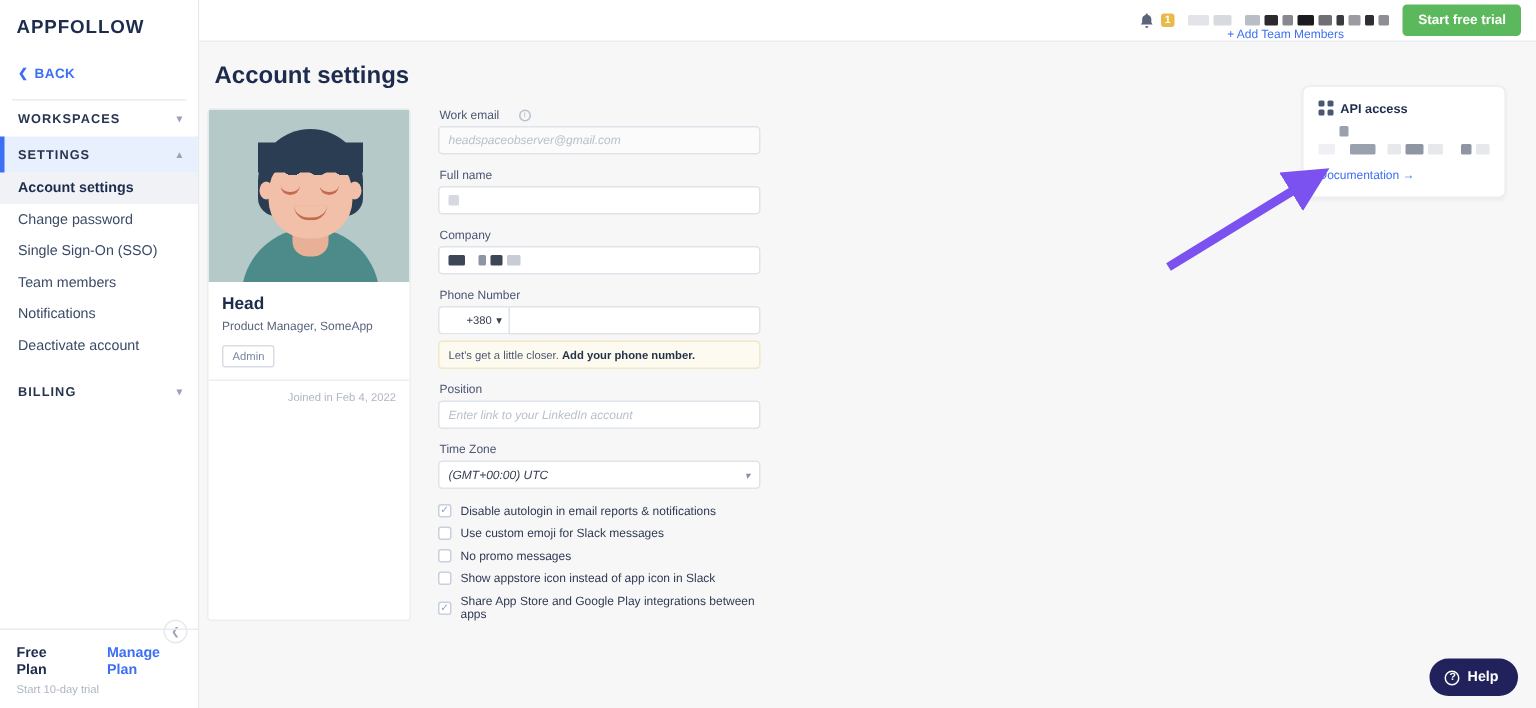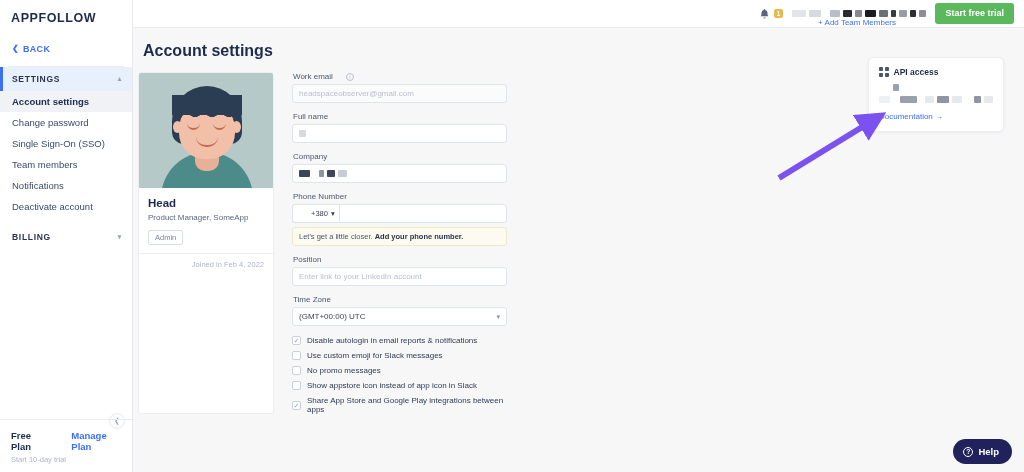--- a/index.html
+++ b/index.html
@@ -132,21 +132,21 @@
   
   .form { width:215px; margin-left:18px; flex:0 0 215px; }
   .fl { font-size:8px; color:#4a5672; margin: 0 0 3px 1px; display:flex; align-items:center; gap:13px;}
   .info-i {
     width:8px; height:8px; border-radius:50%; border:1px solid #b9c0cd;
     font-size:6px; line-height:7px; text-align:center; color:#b9c0cd;
   }
   .fi {
     width:100%; height:19px; background:#fff; border:1px solid #dfe3ea;
     border-radius:3px; font-size:8px; color:#373f52; padding:0 6px;
-    font-family:"Liberation Sans", sans-serif; display:flex; align-items:center;
+    font-family:"Liberation Sans", sans-serif; display:flex; align-items:center;font-style:italic;
   }
   .fi.ph { color:#b9bfcb; }
   .fi.dis { background:#fbfbfc; color:#b9bfcb; }
   .fblock { margin-bottom:9px; }
   .sel { justify-content:space-between; }
   .sel .cv { font-size:7px; color:#8a93a5; }
   .note {
     background:#fdfbef; border:1px solid #f0e8c6; border-radius:3px;
     font-size:7.5px; color:#4a5672; padding:4px 6px; margin-top:4px;
   }
@@ -202,20 +202,24 @@
 
   <div class="sidebar">
     <div class="brand">APPFOLLOW</div>
 
     <div class="back-row">
       <span class="chev">❮</span>
       <span>BACK</span>
     </div>
     <div class="sep"></div>
 
+    <div class="nav-group-head">
+      <span>WORKSPACES</span>
+      <span class="caret">▾</span>
+    </div>
 
     <div class="nav-group-head active">
       <span>SETTINGS</span>
       <span class="caret">▴</span>
     </div>
 
     <div class="nav-item active">Account settings</div>
     <div class="nav-item">Change password</div>
     <div class="nav-item">Single Sign-On (SSO)</div>
     <div class="nav-item">Team members</div>

